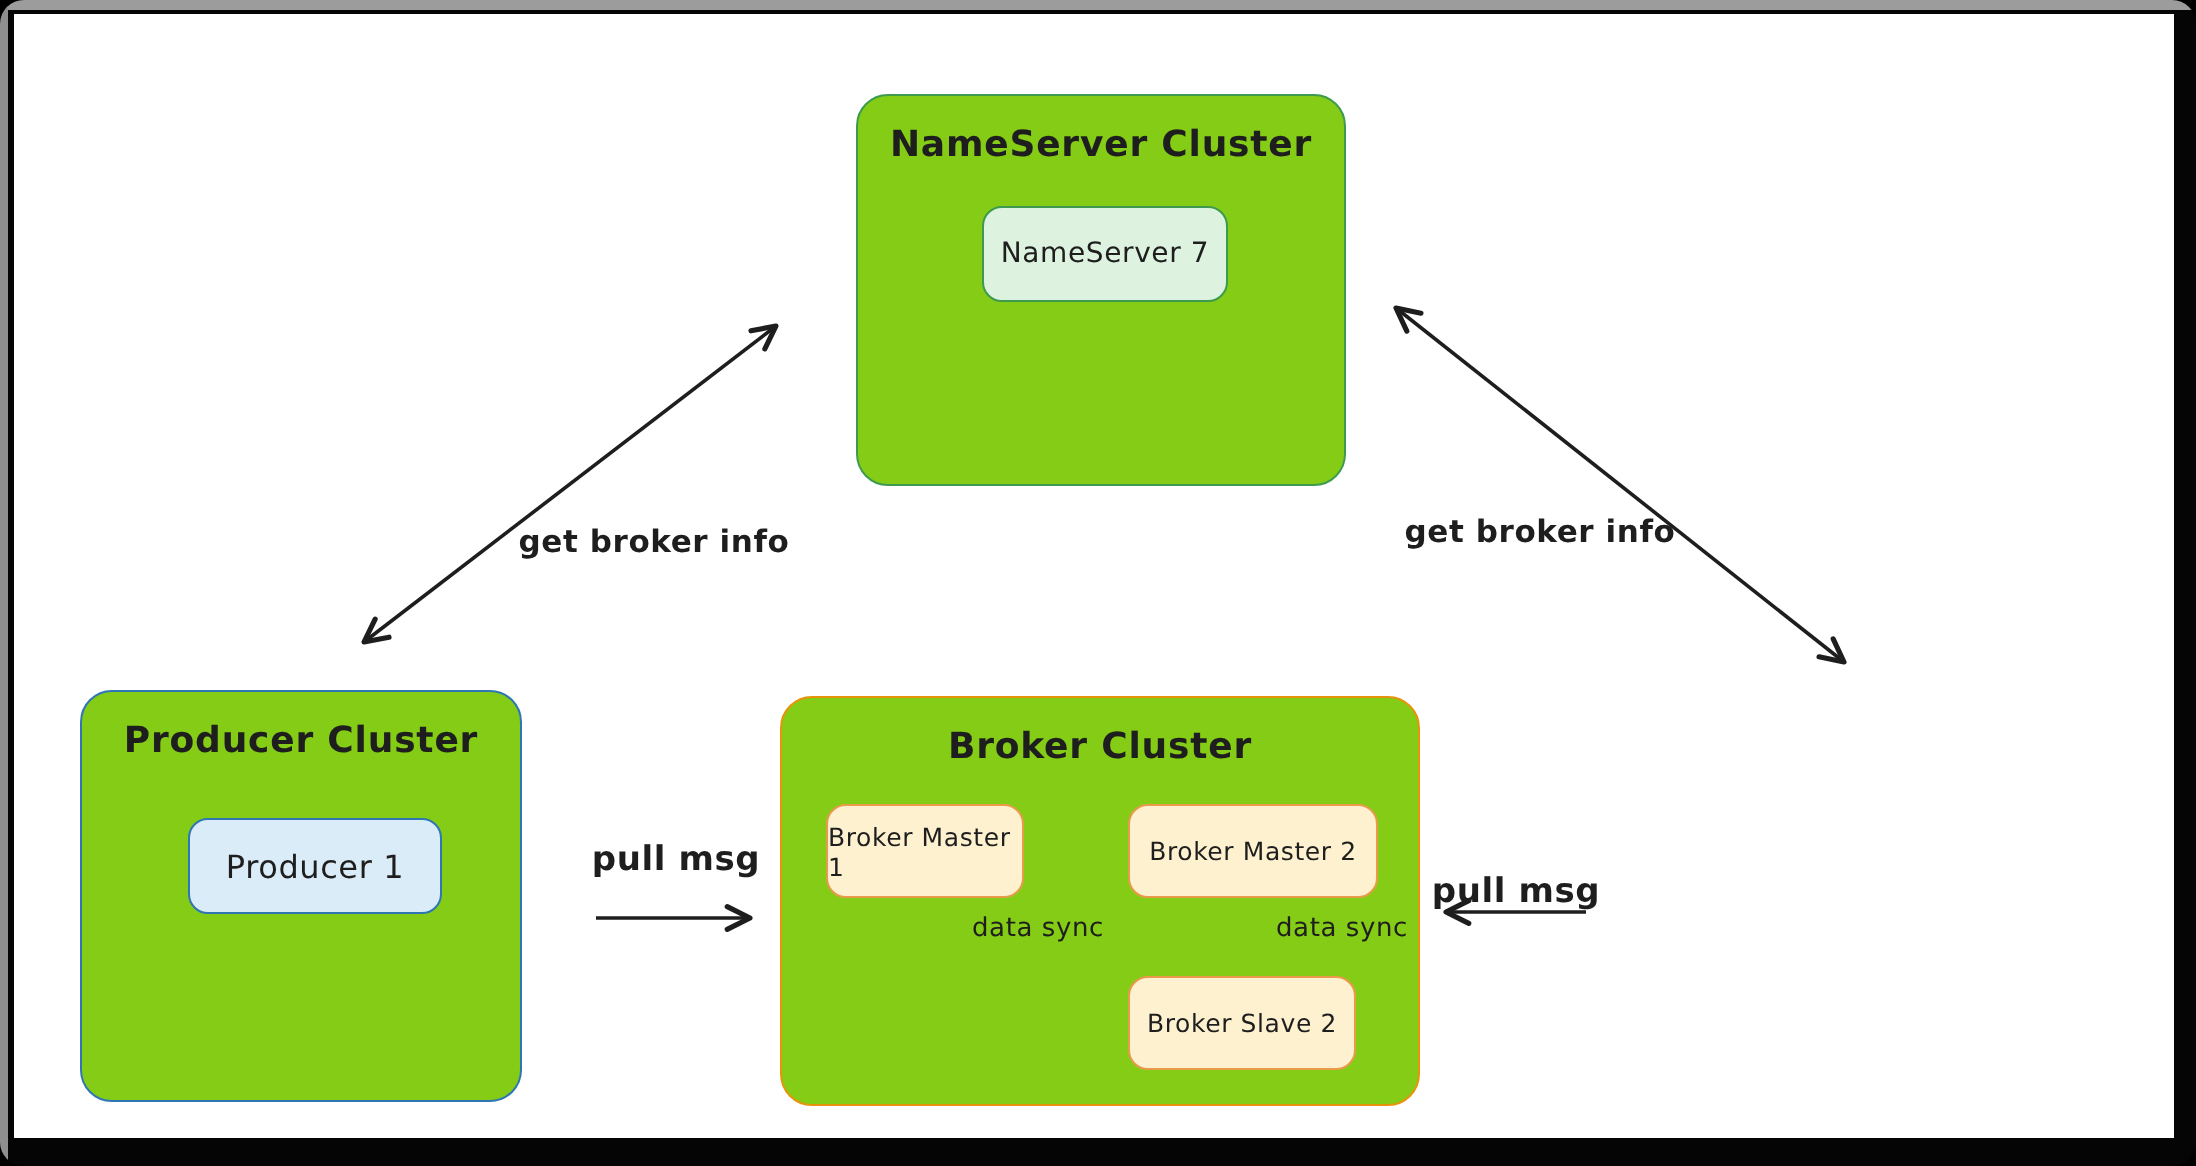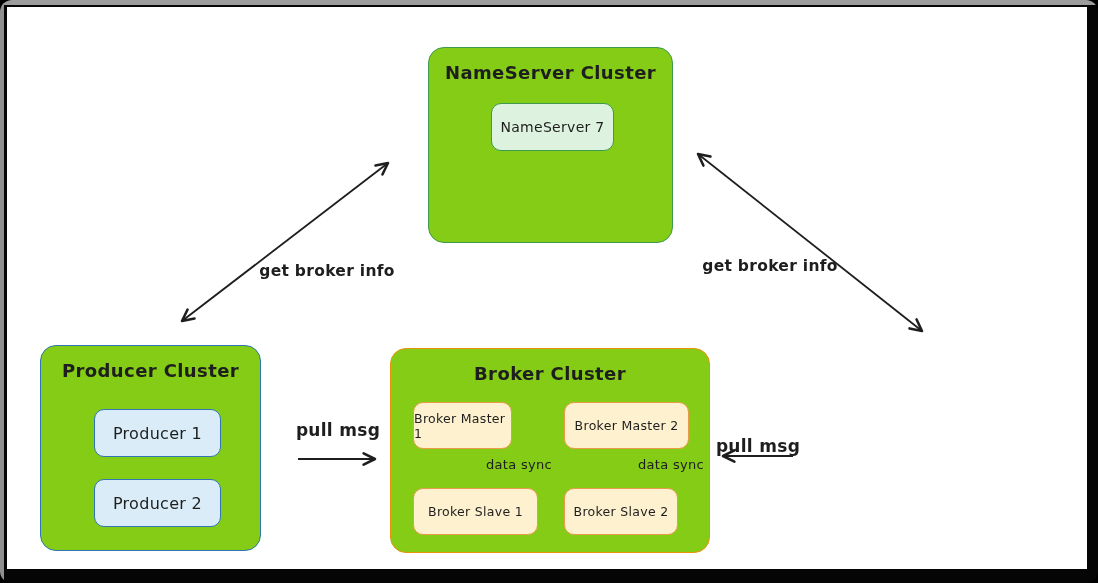--- a/index.html
+++ b/index.html
@@ -91,28 +91,26 @@
     </svg>
 
     <div id="ns" class="cluster green">
       <div class="cluster-title">NameServer Cluster</div>
       <div class="node green n0">NameServer 7</div>
     </div>
 
     <div id="pc" class="cluster blue">
       <div class="cluster-title">Producer Cluster</div>
       <div class="node blue n0">Producer 1</div>
-      <div class="node blue n1">Producer 2</div>
     </div>
 
     <div id="bc" class="cluster orange">
       <div class="cluster-title">Broker Cluster</div>
       <div class="node orange n0">Broker Master 1</div>
       <div class="node orange n1">Broker Master 2</div>
-      <div class="node orange n2">Broker Slave 1</div>
       <div class="node orange n3">Broker Slave 2</div>
     </div>
 
 
     <div id="lbl-gbi-left" class="edge-label">get broker info</div>
     <div id="lbl-gbi-right" class="edge-label">get broker info</div>
     <div id="lbl-push" class="edge-label">pull msg</div>
     <div id="lbl-pull" class="edge-label">pull msg</div>
     <div id="lbl-ds1" class="edge-label">data sync</div>
     <div id="lbl-ds2" class="edge-label">data sync</div>

